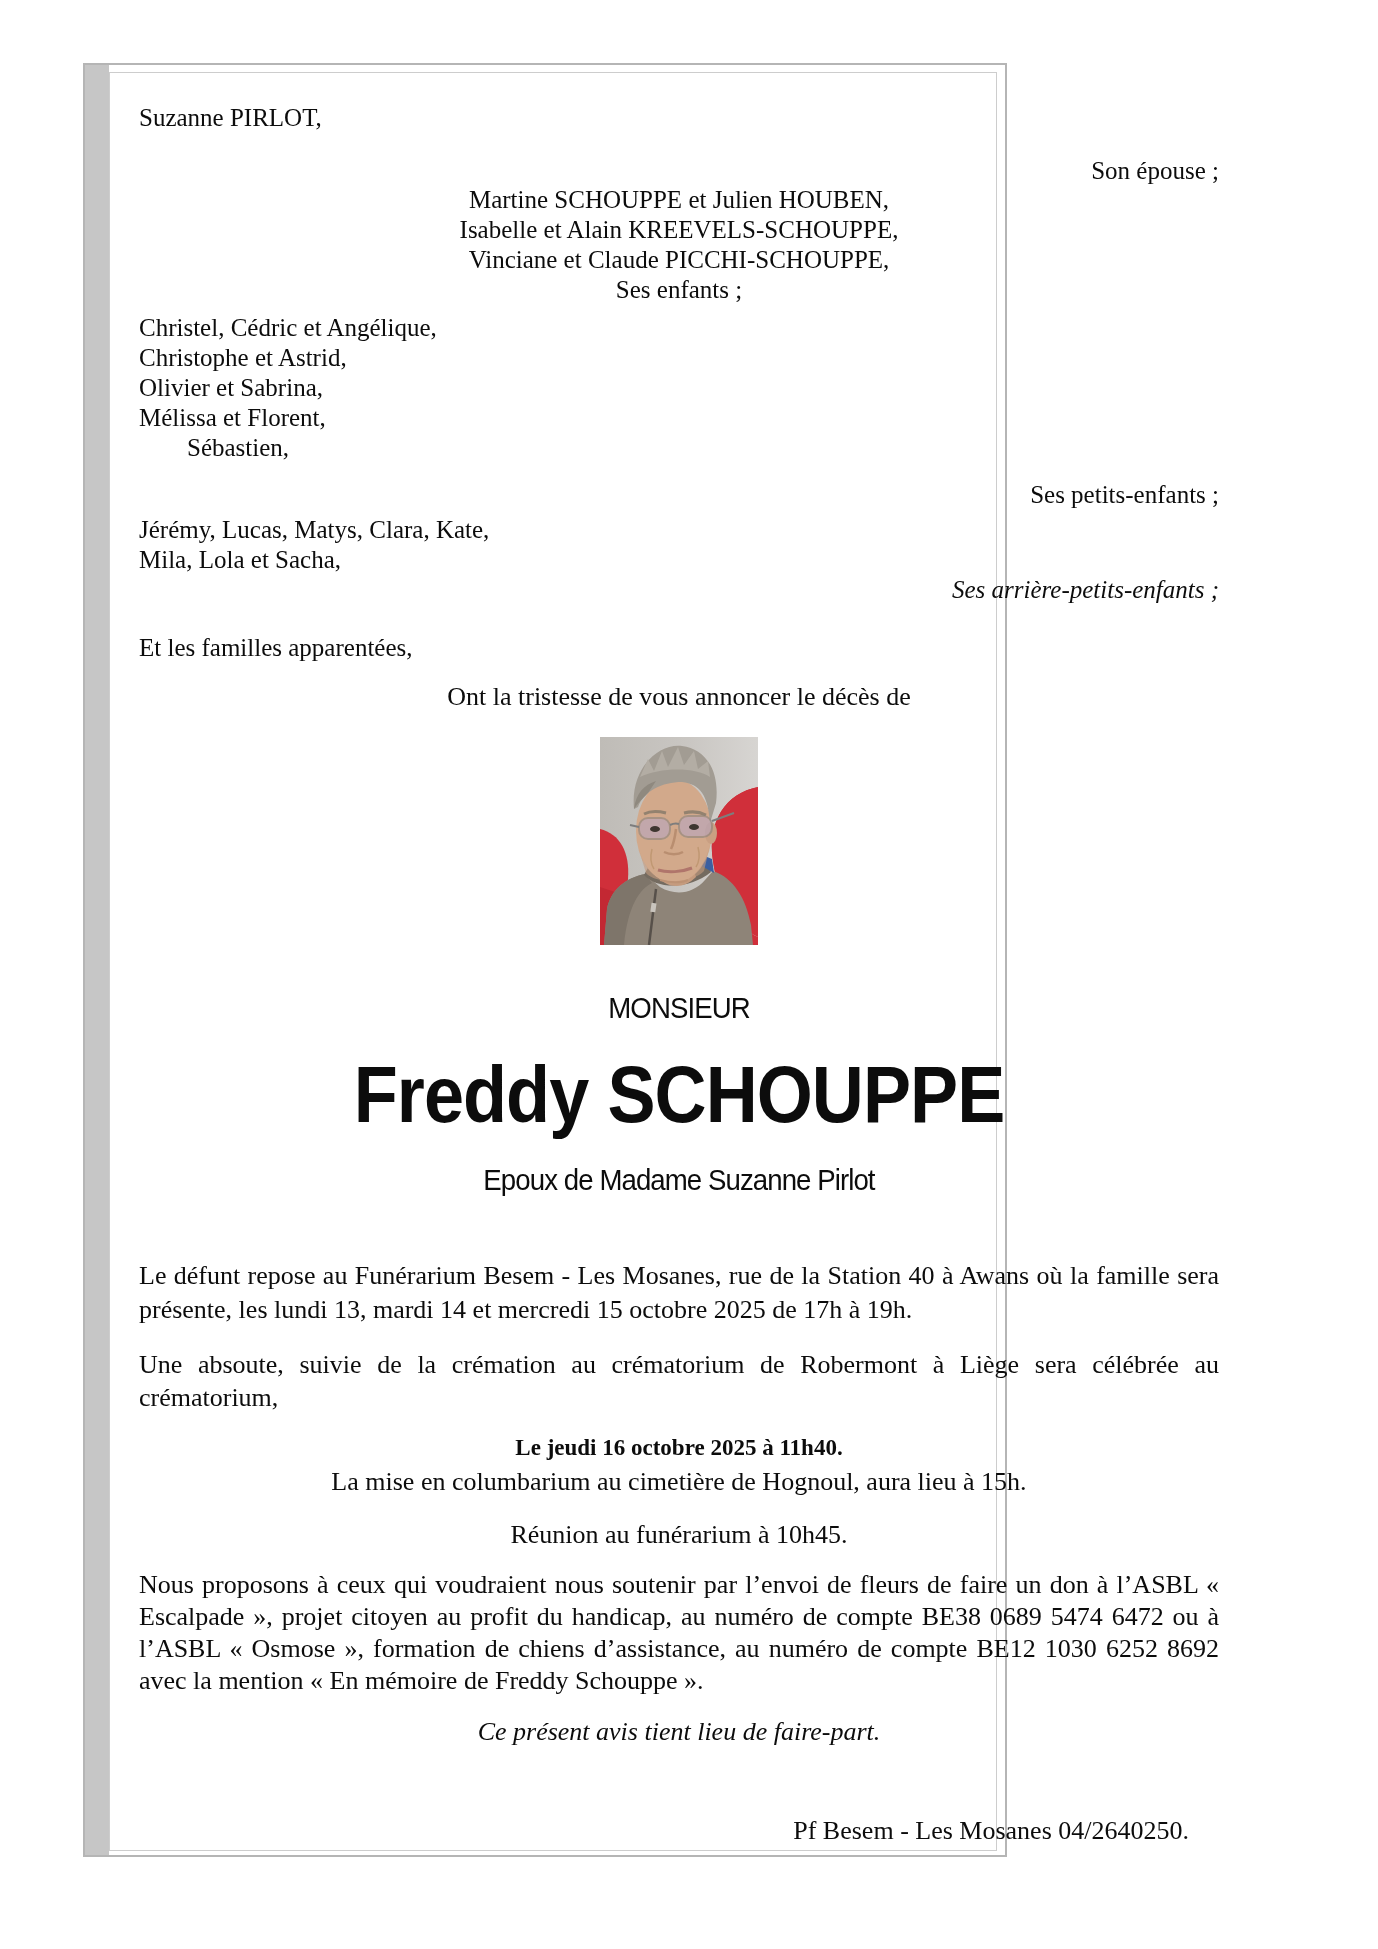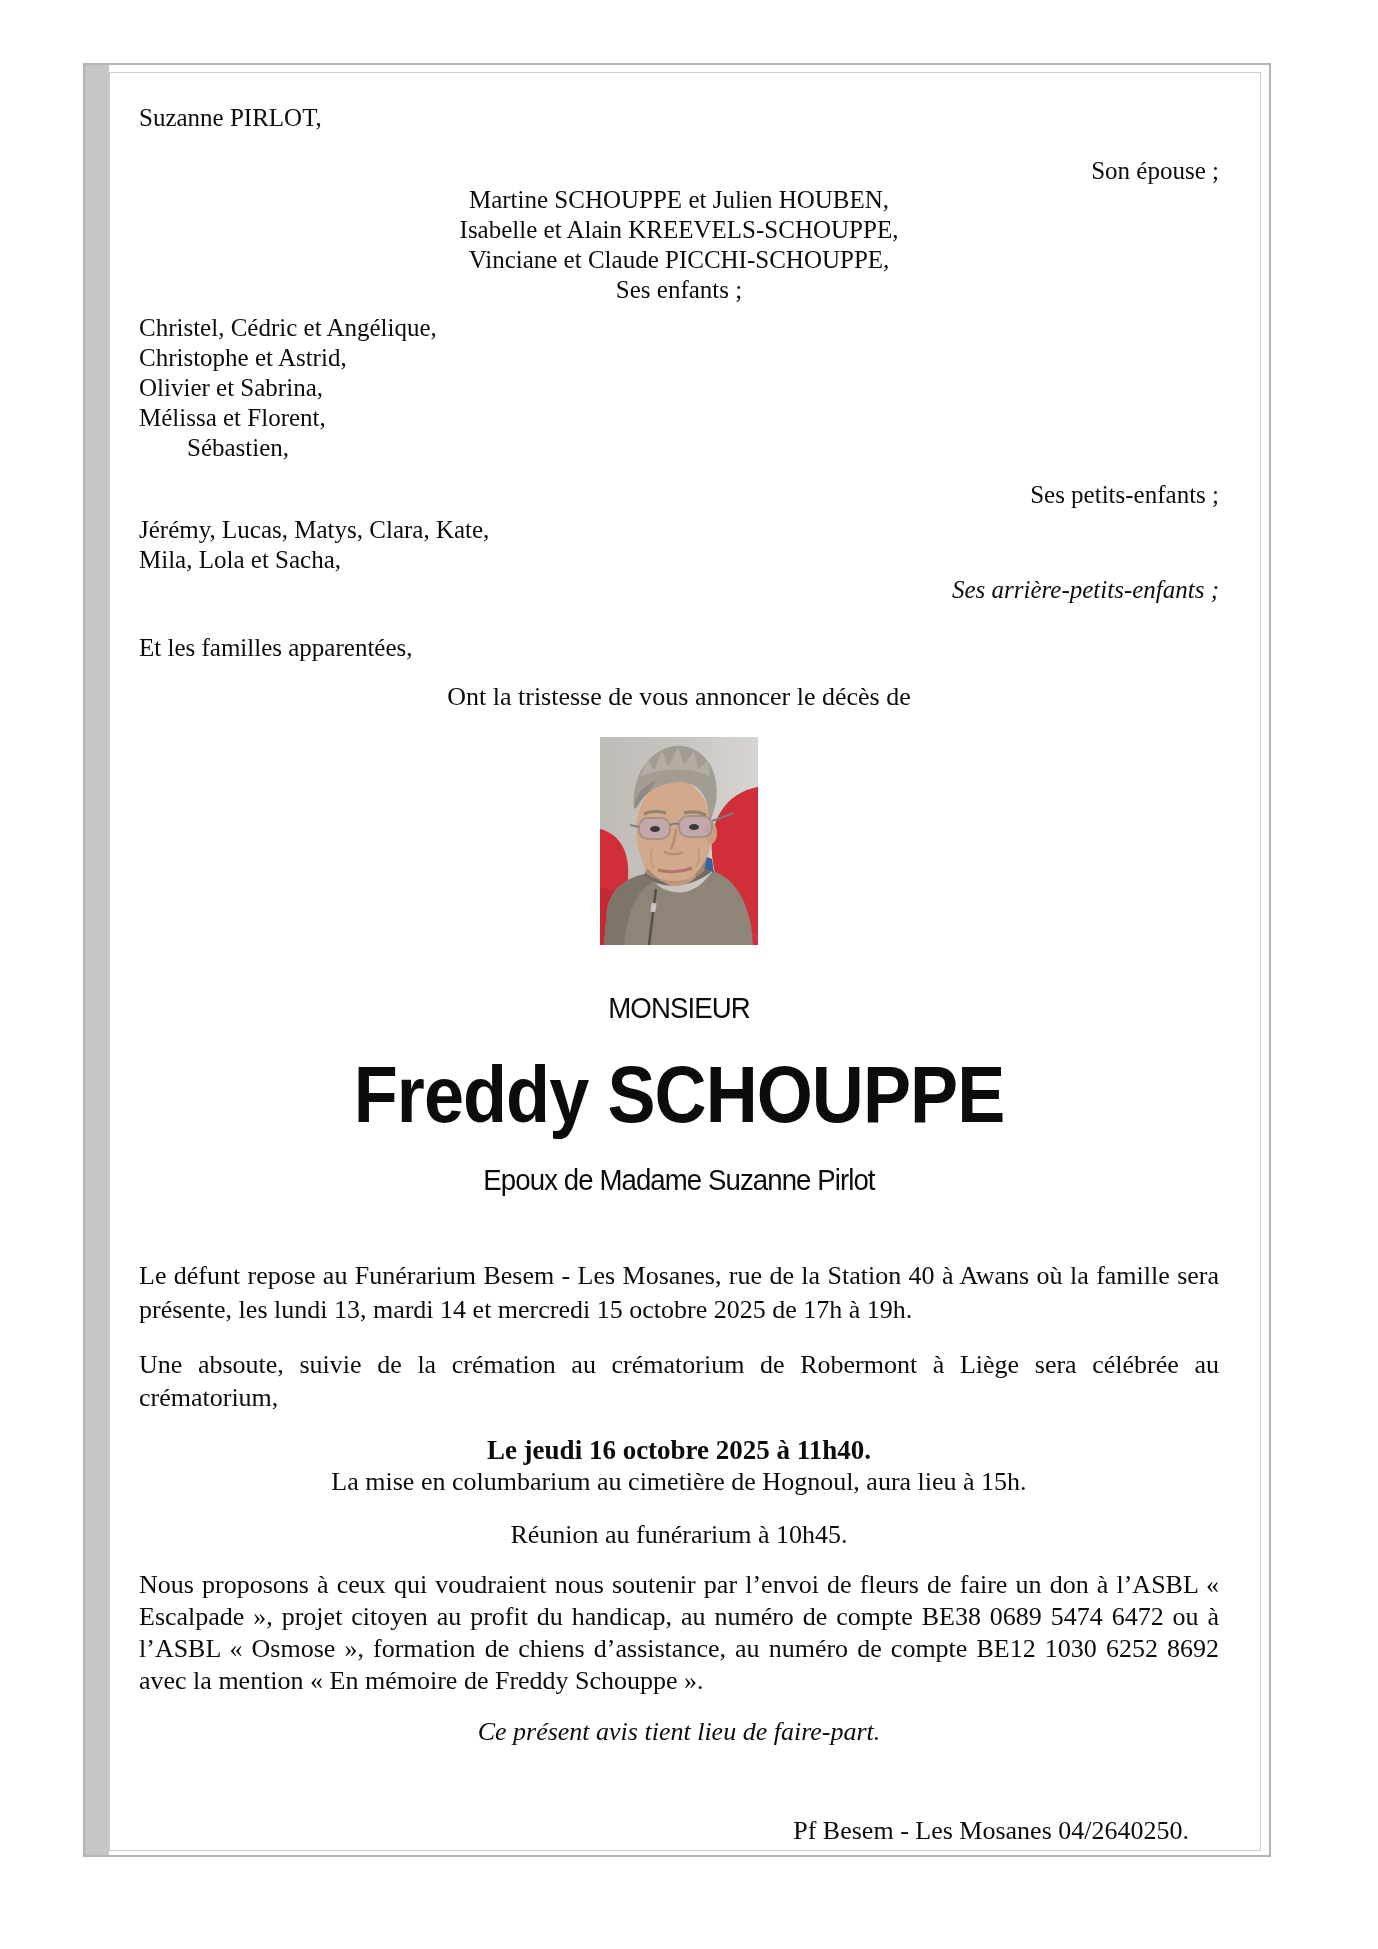--- a/index.html
+++ b/index.html
@@ -1,33 +1,33 @@
 <!DOCTYPE html>
 <html><head>
 <meta charset="utf-8">
 <style>
   html,body{margin:0;padding:0;background:#ffffff;}
   body{width:1378px;height:1949px;position:relative;font-family:"Liberation Serif",serif;color:#0c0c0c;}
   .page{
-    position:absolute;left:83px;top:63px;width:1188px;height:1794px;
+    position:absolute;left:83px;top:63px;width:924px;height:1794px;
     background:#ffffff;border:2px solid #b5b5b5;box-sizing:border-box;
   }
   .shadow-band{position:absolute;left:0;top:0;bottom:0;width:24px;background:#c6c6c6;}
   .inner-sheet{position:absolute;left:24px;top:7px;right:8px;bottom:4px;border:1px solid #cdcdcd;}
   .abs{position:absolute;}
   .col{left:54px;width:1080px;}
   .serif{font-size:25px;line-height:30px;}
   .right{text-align:right;}
   .center{text-align:center;}
   .body-par{font-size:26px;line-height:34px;text-align:justify;}
   .sans{font-family:"Liberation Sans",sans-serif;}
   .monsieur{font-size:30px;letter-spacing:-1px;transform:scaleX(0.92);}
   .bigname{font-size:80px;font-weight:bold;letter-spacing:-1px;transform:scaleX(0.90);white-space:nowrap;}
   .subtitle{font-size:30px;letter-spacing:-1px;transform:scaleX(0.92);}
-  .boldline{font-weight:bold;font-size:27px;}
+  .boldline{font-weight:bold;font-size:23px;}
   .italicline{font-style:italic;font-size:26px;}
   .indent5{padding-left:48px;}
   .photo-wrap{display:flex;justify-content:center;}
   svg{display:block;}
 </style>
 </head>
 <body>
 
 <div class="page">
   <div class="shadow-band"></div>

